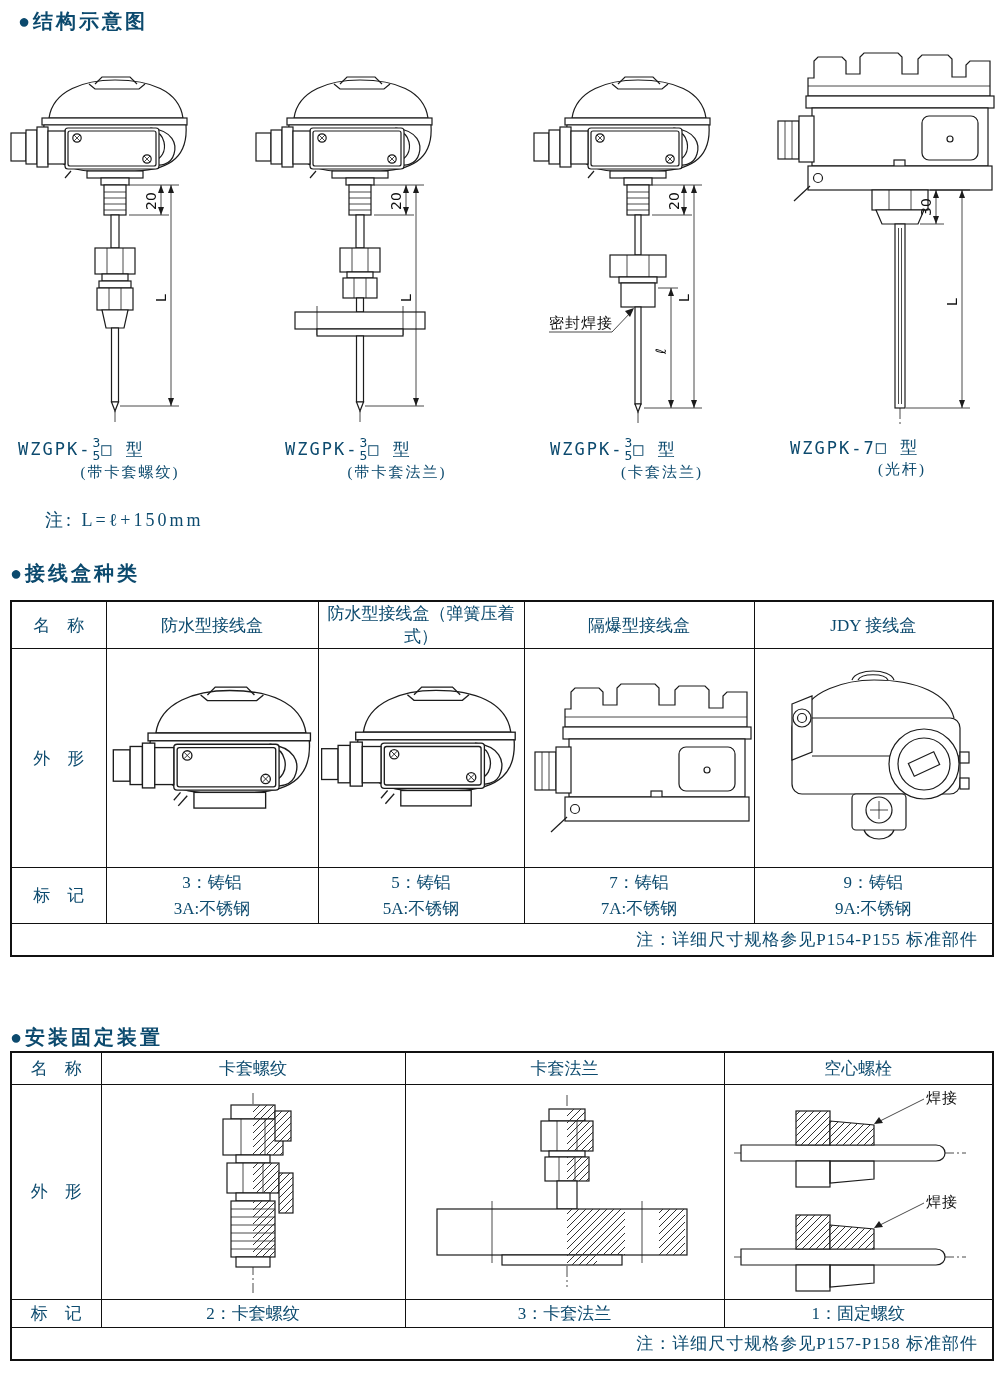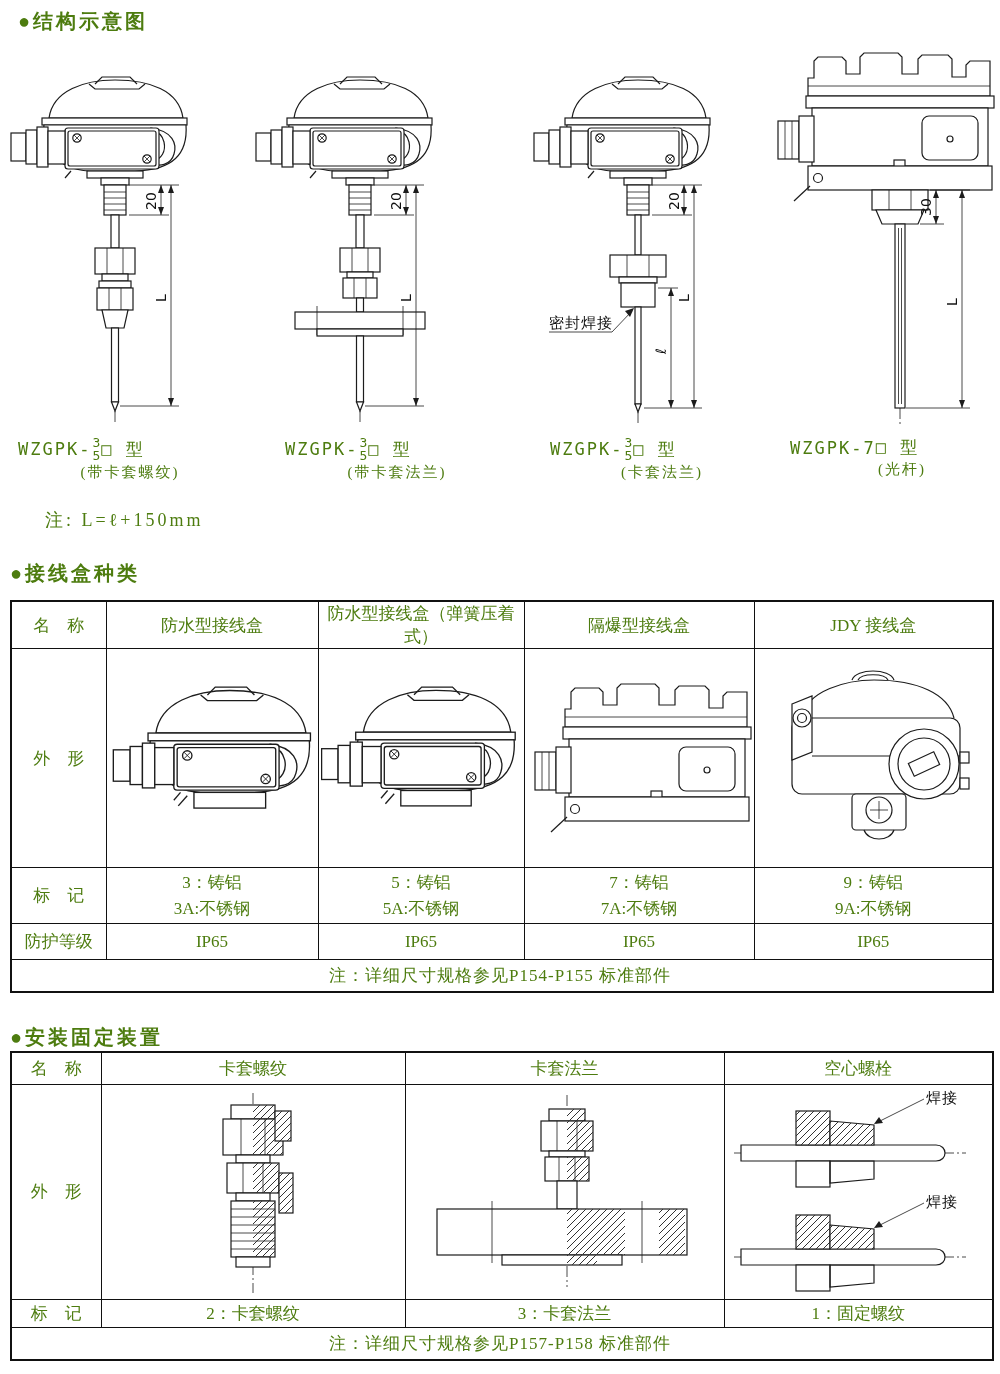--- a/index.html
+++ b/index.html
@@ -1,18 +1,18 @@
 <!DOCTYPE html>
 <html><head>
 <meta charset="utf-8">
 <style>
   *{margin:0;padding:0;box-sizing:border-box}
   html,body{background:#9a9a9a}
   .page{position:relative;width:1000px;height:1374px;margin:0 auto;background:#fff;
-        font-family:"Liberation Serif","DejaVu Serif",serif;color:#4d7c0f;overflow:hidden}
+        font-family:"Liberation Serif","DejaVu Serif",serif;color:#0c4a6e;overflow:hidden}
   .sec-title{position:absolute;font-size:20px;font-weight:700;letter-spacing:3px}
   
   svg.lineart path,svg.lineart rect,svg.lineart circle,svg.lineart ellipse,svg.lineart polygon{
       stroke:#1c1c1c;stroke-width:1.2;fill:#fff}
   svg.lineart .nf{fill:none}
   svg.lineart .thin{stroke-width:0.8;fill:none}
   svg.lineart .arr{fill:#1c1c1c;stroke:none}
   svg.lineart .cl{fill:none;stroke-dasharray:11 3 2 3;stroke-width:0.8}
   svg.lineart text{stroke:none;fill:#111;font-family:"DejaVu Sans","Liberation Sans",sans-serif;font-size:14px}
   svg.lineart text.cjk{font-family:"Liberation Serif","DejaVu Serif",serif;font-size:15px;letter-spacing:1px}
@@ -22,21 +22,21 @@
   .model{display:flex;align-items:center;justify-content:flex-start;
          font-family:"DejaVu Sans Mono","Liberation Mono",monospace;font-size:17px;letter-spacing:2px}
   .frac{display:inline-flex;flex-direction:column;line-height:1.0;font-size:13px;letter-spacing:0;margin:0 1px;text-align:center}
   .frac i{font-style:normal}
   .subtitle{font-size:15px;letter-spacing:2px;margin-top:1px}
   .s1-note{position:absolute;left:45px;top:508px;font-size:18px;letter-spacing:3px}
   
   table.t{position:absolute;left:10px;width:982px;border-collapse:collapse;table-layout:fixed;
           text-align:center;font-size:17px;border:2px solid #111}
   table.t td{border:1px solid #111;vertical-align:middle;padding:0}
-  table.t td.note-cell{text-align:center;padding:4px 14px 4px 10px;font-size:17px;letter-spacing:1px}
+  table.t td.note-cell{text-align:right;padding:4px 14px 4px 10px;font-size:17px;letter-spacing:1px}
   .mk{line-height:26px}
   .cellimg{display:block;margin:0 auto}
 </style>
 </head>
 <body>
 
 <div class="page">
 
   <div class="sec-title" style="left:18px;top:8px">●结构示意图</div>
 
@@ -305,27 +305,20 @@
       <td>
             <div class="mk">7：铸铝</div>
             <div class="mk">7A:不锈钢</div>
           </td>
       <td>
             <div class="mk">9：铸铝</div>
             <div class="mk">9A:不锈钢</div>
           </td>
     </tr>
     <tr>
-      <td style="height:36px">防护等级</td>
-      <td>IP65</td>
-      <td>IP65</td>
-      <td>IP65</td>
-      <td>IP65</td>
-    </tr>
-    <tr>
       <td colspan="5" class="note-cell" style="height:31px">注：详细尺寸规格参见P154-P155 标准部件</td>
     </tr>
   </tbody>
     </table>
 
   <div class="sec-title" style="left:10px;top:1024px">●安装固定装置</div>
 
   <table class="t" style="top:1051px">
     <colgroup>
         <col style="width:90px">

